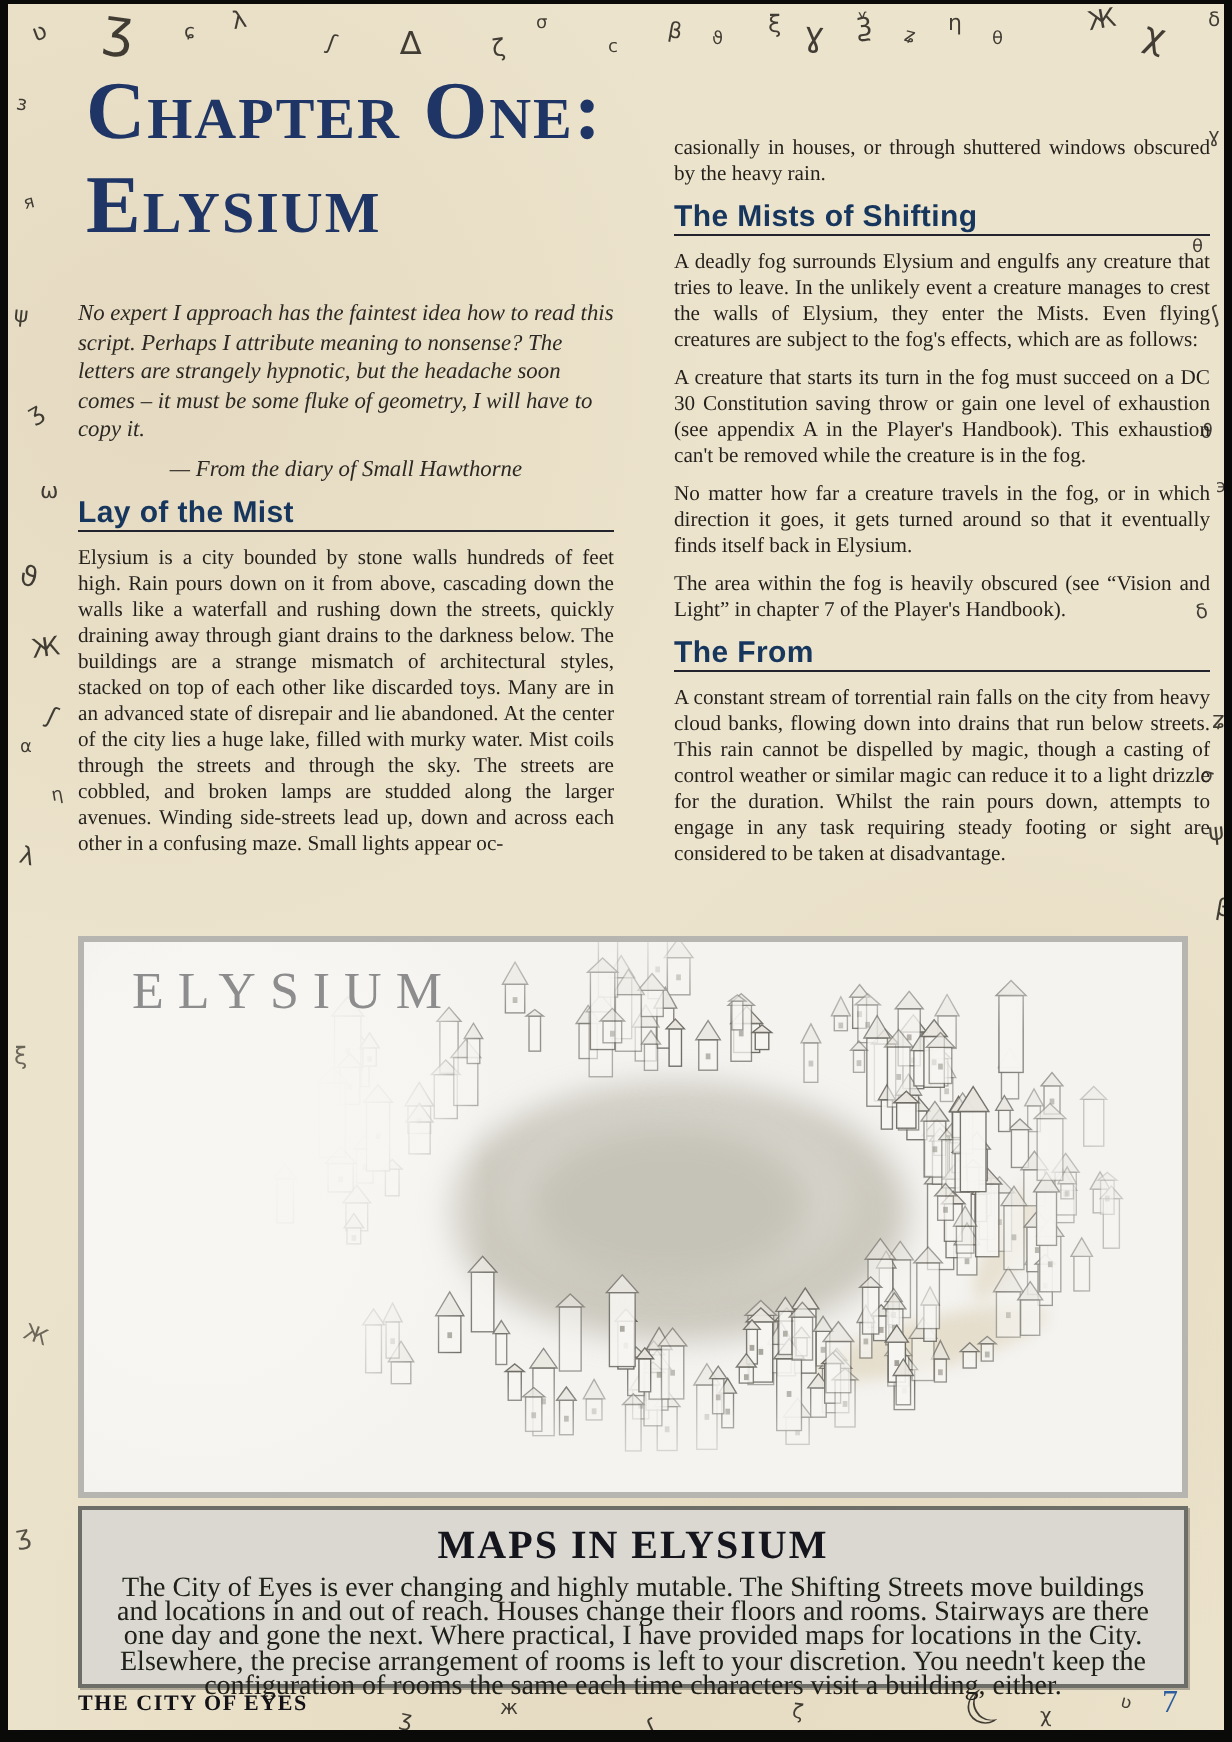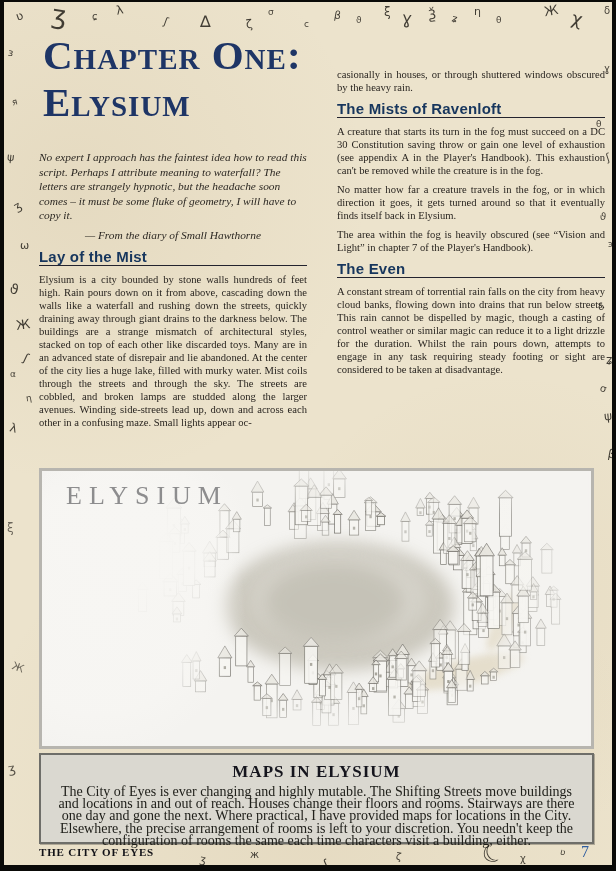--- a/index.html
+++ b/index.html
@@ -39,21 +39,21 @@
   .map-figure svg{position:absolute;left:0;top:0;width:100%;height:100%;}
   .map-label{
     position:absolute;left:24px;top:10px;font-size:26px;letter-spacing:7px;
     color:#8d8d8e;font-family:"Liberation Serif",serif;
   }
   .callout{
     position:absolute;left:35px;top:751px;width:555px;height:91px;
     background:#dad8d0;border:2px solid #6e6e69;box-sizing:border-box;text-align:center;
     box-shadow:1px 1px 0 rgba(0,0,0,.25);
   }
-  .callout-title{font-size:17px;letter-spacing:1px;color:#15151d;margin-top:7px;font-weight:bold;}
+  .callout-title{font-size:20px;letter-spacing:1px;color:#15151d;margin-top:7px;font-weight:bold;}
   .callout-body{font-size:14px;line-height:12.2px;color:#20201b;padding:4px 13px 0 13px;}
   .footer-label{
     position:absolute;left:35px;top:844px;font-size:11px;letter-spacing:.8px;
     color:#121217;font-weight:bold;
   }
   .page-number{position:absolute;left:577px;top:841px;font-size:16px;color:#2e5d9f;}
 </style>
 </head>
 <body>
 
@@ -109,33 +109,34 @@
       <span class="glyph" style="left: 320px; top: 856px; font-size: 12px; transform: rotate(-25deg);">ʃ</span>
       <span class="glyph" style="left: 392px; top: 850px; font-size: 10px; transform: rotate(8deg);">ζ</span>
       <span class="glyph" style="left: 478px; top: 840px; font-size: 24px; transform: rotate(-30deg);">☾</span>
       <span class="glyph" style="left: 516px; top: 852px; font-size: 10px; transform: rotate(0deg);">χ</span>
       <span class="glyph" style="left: 556px; top: 846px; font-size: 9px; transform: rotate(15deg);">ʋ</span>
     </div>
 
   <div class="col left-col">
     <h1 class="chapter-title"><span>Chapter One:</span><br>
       <span>Elysium</span></h1>
-    <p class="quote">No expert I approach has the faintest idea how to read this script. Perhaps I attribute meaning to waterfall? The letters are strangely hypnotic, but the headache soon comes – it must be some fluke of geometry, I will have to copy it.</p>
+    <p class="quote">No expert I approach has the faintest idea how to read this script. Perhaps I attribute meaning to nonsense? The letters are strangely hypnotic, but the headache soon comes – it must be some fluke of geometry, I will have to copy it.</p>
     <p class="quote-attrib">— From the diary of Small Hawthorne</p>
     <h2 class="section-heading">Lay of the Mist</h2>
     <p>Elysium is a city bounded by stone walls hundreds of feet high. Rain pours down on it from above, cascading down the walls like a waterfall and rushing down the streets, quickly draining away through giant drains to the darkness below. The buildings are a strange mismatch of architectural styles, stacked on top of each other like discarded toys. Many are in an advanced state of disrepair and lie abandoned. At the center of the city lies a huge lake, filled with murky water. Mist coils through the streets and through the sky. The streets are cobbled, and broken lamps are studded along the larger avenues. Winding side-streets lead up, down and across each other in a confusing maze. Small lights appear oc-</p>
   </div>
 
   <div class="col right-col">
     <p>casionally in houses, or through shuttered windows obscured by the heavy rain.</p>
-    <h2 class="section-heading">The Mists of Ravenloft</h2>
+    <h2 class="section-heading">The Mists of Shifting</h2>
+    <p>A deadly fog surrounds Elysium and engulfs any creature that tries to leave. In the unlikely event a creature manages to crest the walls of Elysium, they enter the Mists. Even flying creatures are subject to the fog's effects, which are as follows:</p>
     <p>A creature that starts its turn in the fog must succeed on a DC 30 Constitution saving throw or gain one level of exhaustion (see appendix A in the Player's Handbook). This exhaustion can't be removed while the creature is in the fog.</p>
     <p>No matter how far a creature travels in the fog, or in which direction it goes, it gets turned around so that it eventually finds itself back in Elysium.</p>
     <p>The area within the fog is heavily obscured (see “Vision and Light” in chapter 7 of the Player's Handbook).</p>
-    <h2 class="section-heading">The Even</h2>
+    <h2 class="section-heading">The From</h2>
     <p>A constant stream of torrential rain falls on the city from heavy cloud banks, flowing down into drains that run below streets. This rain cannot be dispelled by magic, though a casting of control weather or similar magic can reduce it to a light drizzle for the duration. Whilst the rain pours down, attempts to engage in any task requiring steady footing or sight are considered to be taken at disadvantage.</p>
   </div>
 
   <div class="map-figure">
     <svg viewBox="0 0 555 281">
       <defs>
         <filter id="b8" x="-50%" y="-50%" width="200%" height="200%">
             <feGaussianBlur stdDeviation="8"></feGaussianBlur>
           </filter>
         <filter id="b4" x="-50%" y="-50%" width="200%" height="200%">

